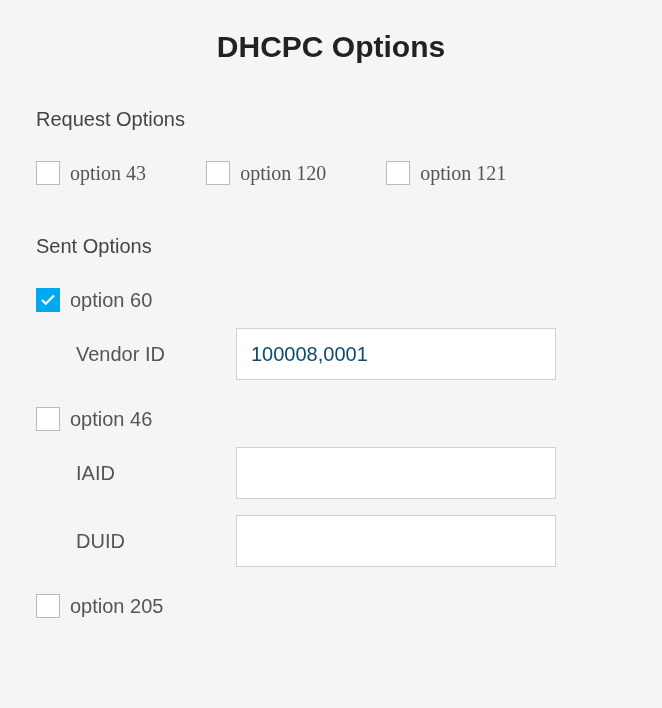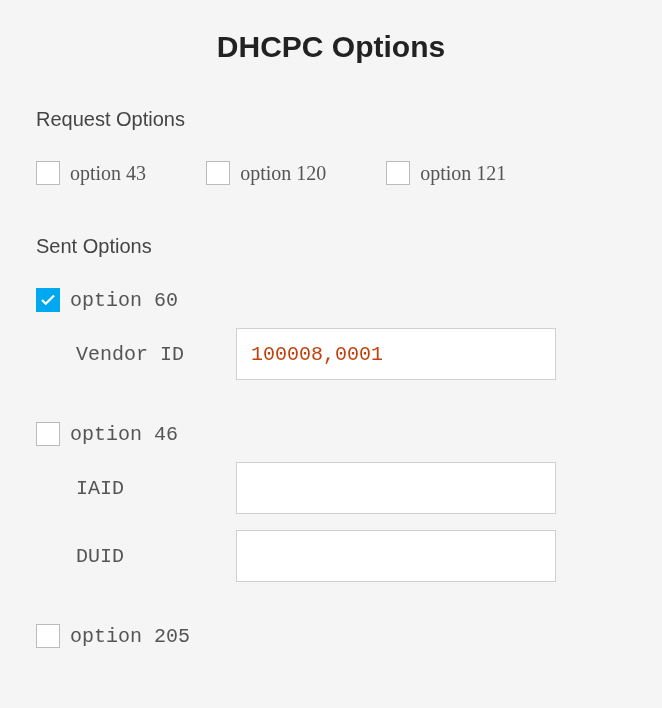--- a/index.html
+++ b/index.html
@@ -67,42 +67,41 @@
       height: 18px;
     }
     .checkbox-label {
       font-size: 20px;
       color: #555;
     }
     .sent-options {
       margin-top: 10px;
     }
     .option-group {
-      margin-bottom: 42px;
-      font-family: Liberation Mono, monospace;
+      margin-bottom: 27px;
     }
     .field-row {
       display: flex;
       align-items: center;
       margin-top: 16px;
       margin-bottom: 16px;
     }
     .field-label {
       font-size: 20px;
       color: #555;
       width: 200px;
       padding-left: 40px;
     }
     .field-input {
       width: 320px;
       height: 52px;
       border: 1px solid #d0d0d0;
       background: #fff;
       font-size: 20px;
-      color: #c2410c;
+      color: #0c4a6e;
       padding: 0 14px;
       font-family: inherit;
     }
   </style>
 </head>
 <body>
 
 <div class="container">
   <h1 class="title">DHCPC Options</h1>
 

